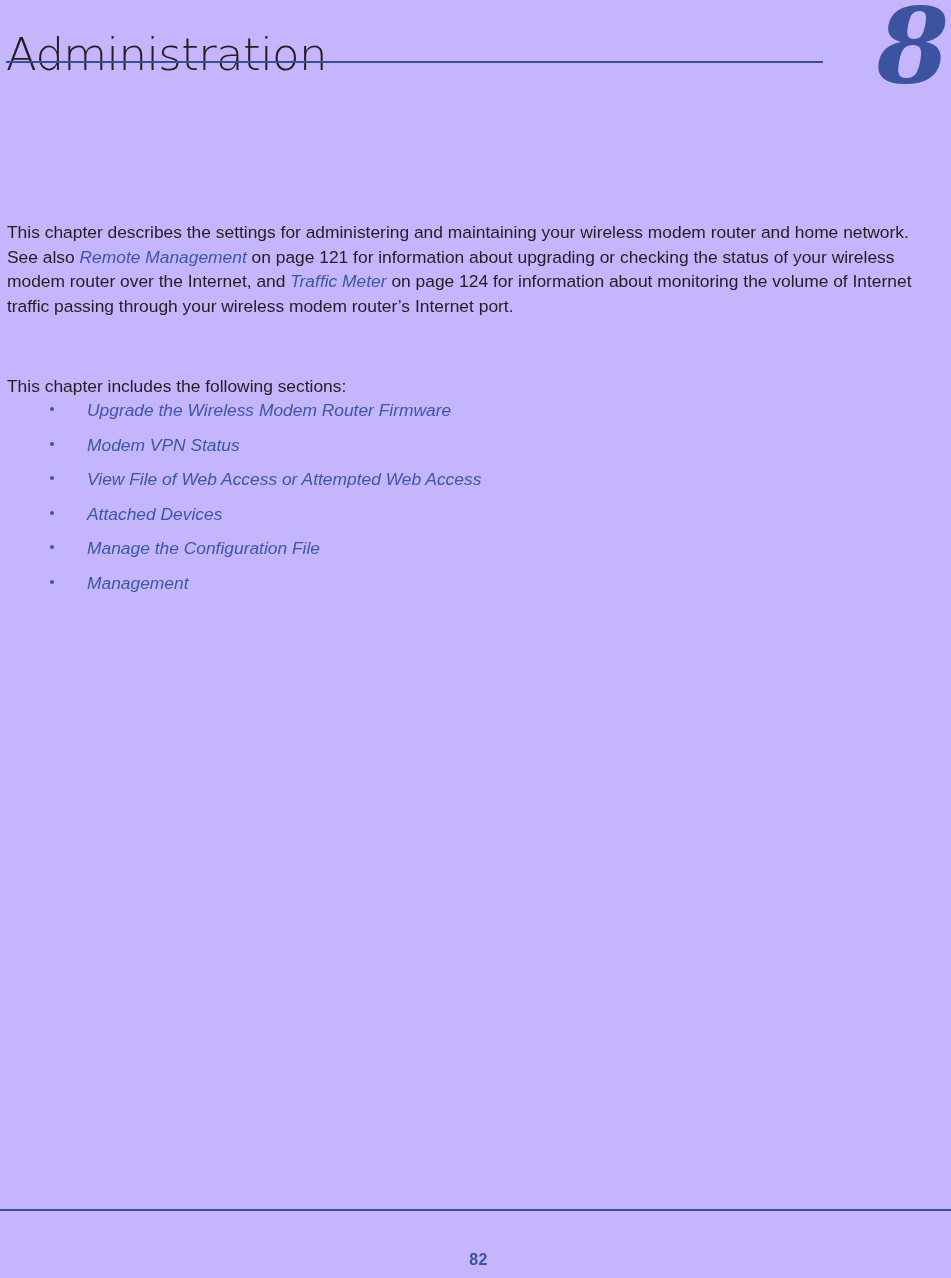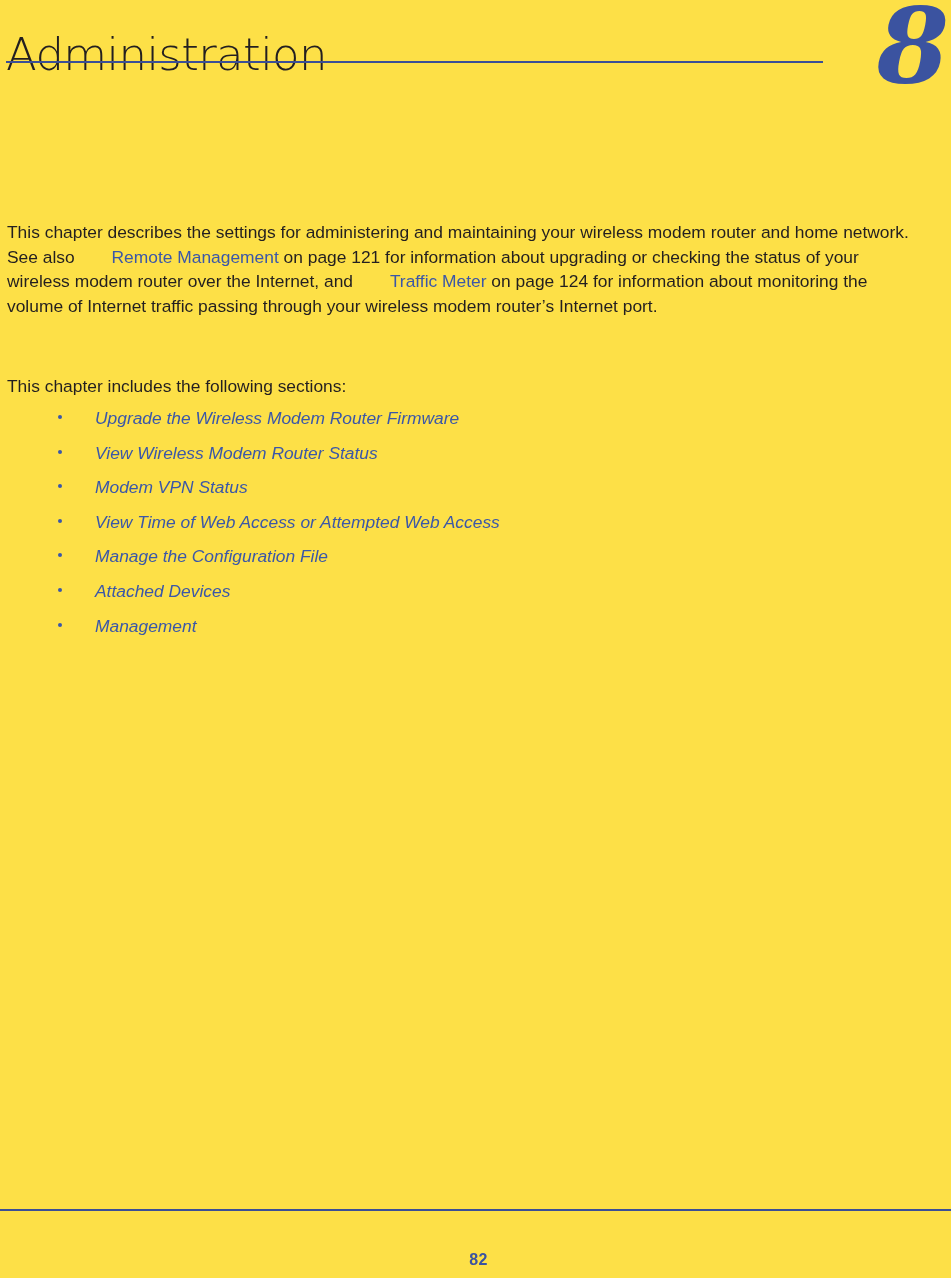--- a/index.html
+++ b/index.html
@@ -4,21 +4,21 @@
 <style>
   html, body {
     margin: 0;
     padding: 0;
     background: #ffffff;
   }
   .page {
     position: relative;
     width: 951px;
     height: 1278px;
-    background: #fde047;
+    background: #c4b5fd;
     overflow: hidden;
     font-family: "Liberation Sans", sans-serif;
     -webkit-font-smoothing: antialiased;
   }
 
   
   .chapter-title {
     position: absolute;
     left: 6px;
     top: -2px;
@@ -69,39 +69,39 @@
     left: 7px;
     top: 203px;
     width: 918px;
     font-size: 17.4px;
     line-height: 24.4px;
     color: #231f20;
     text-align: left;
   }
   .xref {
     color: #3b57a8;
-    margin-left: 32px;
+    font-style: italic;
   }
 
   .sections-lead {
     position: absolute;
     left: 7px;
     top: 357px;
     font-size: 17.4px;
     line-height: 24.4px;
     color: #231f20;
     white-space: nowrap;
   }
 
   .section-list {
     position: absolute;
     left: 0;
     top: 392px;
     width: 900px;
-    margin: 16px;
+    margin: 8px;
     padding: 0;
     list-style: none;
   }
   .section-list li {
     position: relative;
     height: 34.6px;
     line-height: 20px;
     padding-left: 79px;
   }
   .bullet-dot {
@@ -159,37 +159,33 @@
 
   <p class="sections-lead">This chapter includes the following sections:</p>
 
   <ul class="section-list">
     <li>
       <span class="bullet-dot"></span>
       <span class="section-link">Upgrade the Wireless Modem Router Firmware</span>
     </li>
     <li>
       <span class="bullet-dot"></span>
-      <span class="section-link">View Wireless Modem Router Status</span>
-    </li>
-    <li>
-      <span class="bullet-dot"></span>
       <span class="section-link">Modem VPN Status</span>
     </li>
     <li>
       <span class="bullet-dot"></span>
-      <span class="section-link">View Time of Web Access or Attempted Web Access</span>
+      <span class="section-link">View File of Web Access or Attempted Web Access</span>
+    </li>
+    <li>
+      <span class="bullet-dot"></span>
+      <span class="section-link">Attached Devices</span>
     </li>
     <li>
       <span class="bullet-dot"></span>
       <span class="section-link">Manage the Configuration File</span>
-    </li>
-    <li>
-      <span class="bullet-dot"></span>
-      <span class="section-link">Attached Devices</span>
     </li>
     <li>
       <span class="bullet-dot"></span>
       <span class="section-link">Management</span>
     </li>
   </ul>
 
   <div class="footer-rule"></div>
 
   <div class="page-number">82</div>

